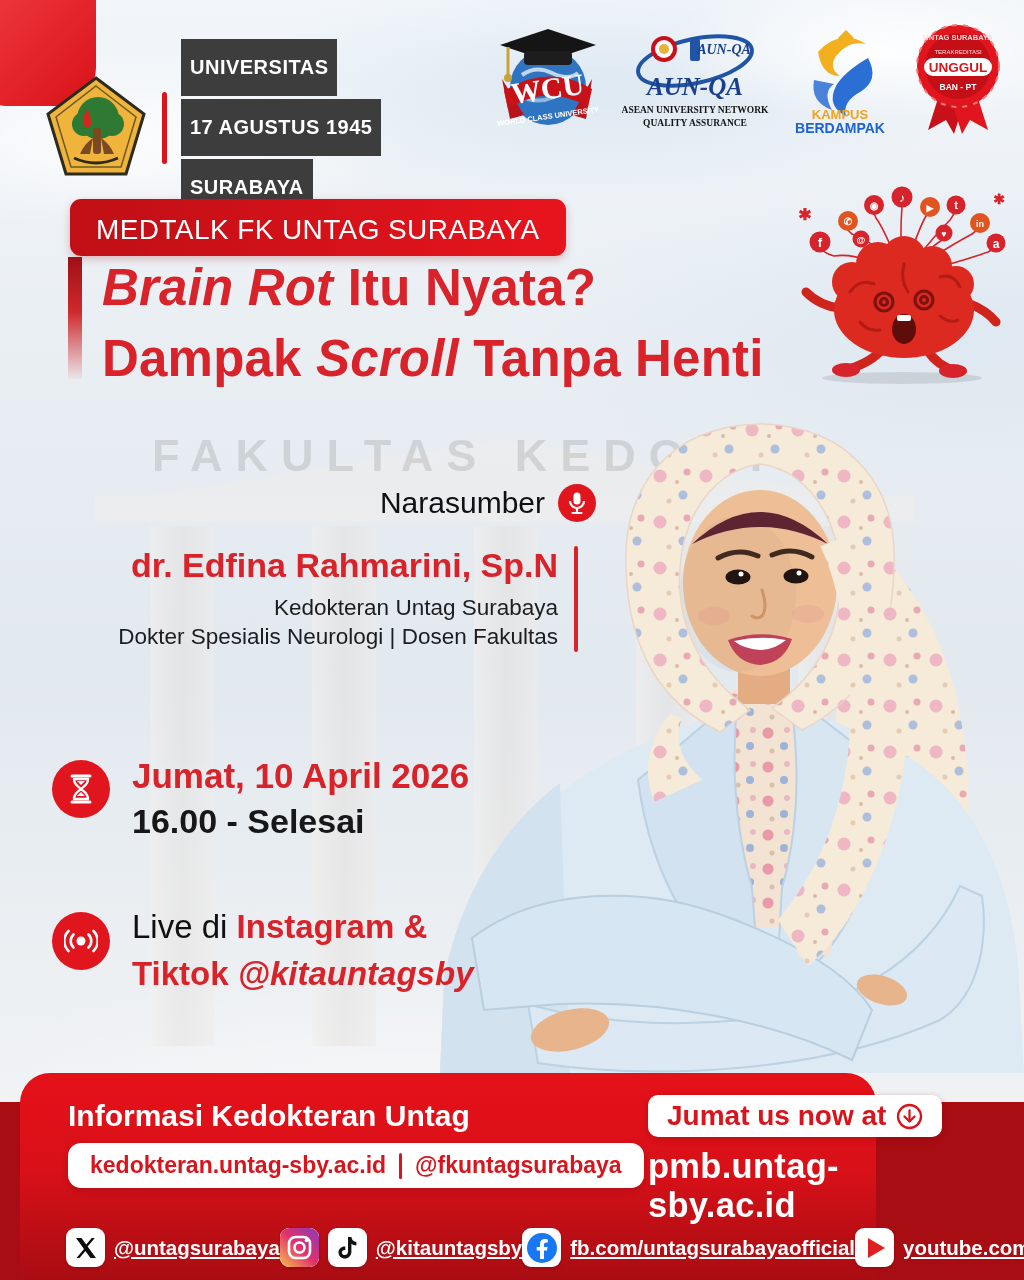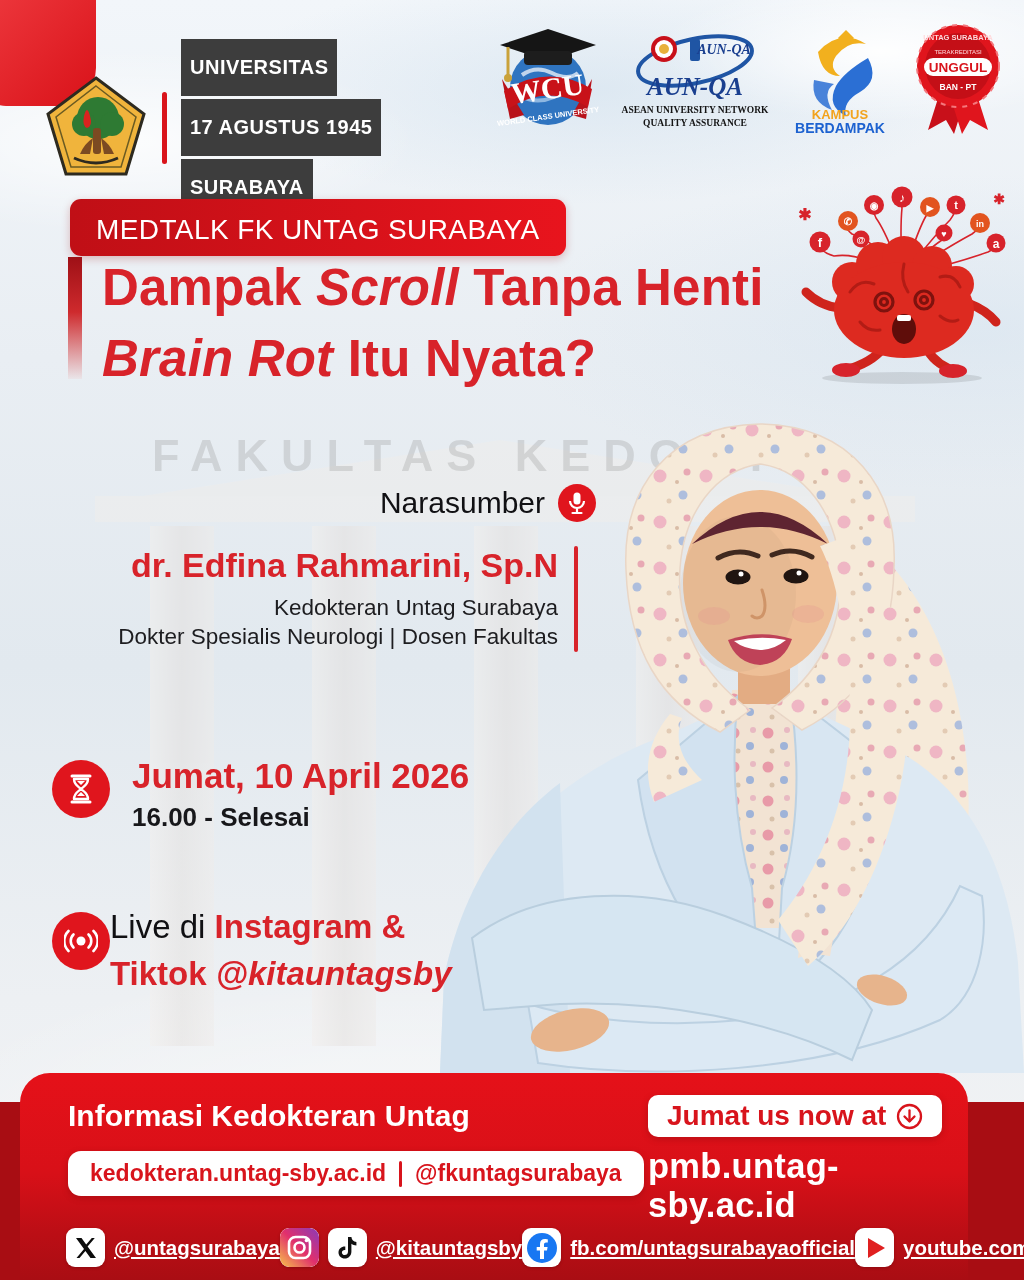--- a/index.html
+++ b/index.html
@@ -60,40 +60,40 @@
   .narasumber .icon-circle{ width:38px; height:38px; }
   .speaker{ position:absolute; left:58px; top:546px; width:520px; display:flex; align-items:stretch; }
   .speaker .texts{ flex:1; text-align:right; }
   .speaker .name{ color:#d8232a; font-weight:800; font-size:34px; margin-bottom:8px; }
   .speaker .role{ color:#1d1d20; font-size:22.5px; line-height:1.3; font-weight:500; }
   .speaker .red-line{ width:4px; background:#d8232a; margin-left:16px; border-radius:2px; }
   
   .schedule{ position:absolute; left:52px; top:756px; display:flex; gap:22px; align-items:flex-start; }
   .schedule .icon-circle{ width:58px; height:58px; margin-top:4px; }
   .schedule .date{ color:#d8232a; font-weight:800; font-size:35px; }
-  .schedule .time{ color:#17171a; font-weight:700; font-size:26px; margin-top:6px; }
-  
-  .live{ position:absolute; left:52px; top:904px; display:flex; align-items:flex-start; }
+  .schedule .time{ color:#17171a; font-weight:700; font-size:34px; margin-top:6px; }
+  
+  .live{ position:absolute; left:52px; top:904px; display:flex; gap:22px; align-items:flex-start; }
   .live .icon-circle{ width:58px; height:58px; margin-top:8px; }
   .live .line{ font-size:33px; line-height:1.42; color:#101013; }
   .live .red{ color:#d8232a; font-weight:800; }
   .live .handle{ color:#d8232a; font-style:italic; font-weight:600; }
   
   .person{ position:absolute; left:420px; top:418px; width:604px; height:655px; }
   
   .brain{ position:absolute; left:790px; top:182px; width:224px; height:202px; }
   
   .footer-base{ position:absolute; left:0; top:1102px; width:1024px; height:178px; background:#a80d13; }
-  .footer-panel{ position:absolute; left:20px; top:1073px; width:948px; height:207px;
+  .footer-panel{ position:absolute; left:20px; top:1073px; width:856px; height:207px;
     border-radius:30px 30px 0 0;
     background:linear-gradient(180deg,#e51119 0%,#d81018 48%,#bb0e15 78%,#a90d13 100%);padding-left:19px; }
   .info-title{ position:absolute; left:48px; top:26px; color:#fff; font-weight:800; font-size:30px; }
   .contact-pill{ position:absolute; left:48px; top:70px; background:#fff; border-radius:13px;
     padding:9px 22px; display:flex; align-items:center; gap:13px;
-    color:#d8141c; font-weight:800; font-size:23px; box-shadow:0 2px 6px rgba(120,8,12,.35);margin-top:8px; }
+    color:#d8141c; font-weight:800; font-size:23px; box-shadow:0 2px 6px rgba(120,8,12,.35); }
   .contact-pill .vdiv{ width:3px; height:26px; background:#d8141c; border-radius:2px; }
   .join-col{ position:absolute; left:628px; top:22px; width:330px; }
   .join-pill{ display:inline-flex; align-items:center; gap:10px; background:#fff; border-radius:10px;
     padding:5px 19px; color:#d8141c; font-weight:800; font-size:28px;
     box-shadow:0 2px 6px rgba(120,8,12,.35); }
   .join-url{ color:#fff; font-weight:800; font-size:34.5px; margin-top:10px; letter-spacing:.3px; }
   .socials{ position:absolute; left:46px; right:36px; bottom:13px; display:flex;
     align-items:center; justify-content:space-between; }
   .social{ display:flex; align-items:center; gap:9px; }
   .sbox{ width:39px; height:39px; background:#fff; border-radius:9px; display:flex;
@@ -193,22 +193,22 @@
           <text x="48" y="50" text-anchor="middle" font-size="13.5" font-weight="bold" fill="#d8141c">UNGGUL</text>
           <text x="48" y="68" text-anchor="middle" font-size="8.5" font-weight="bold" fill="#ffffff">BAN - PT</text>
         </g>
       </svg>
     </div>
   </div>
 
   <div class="medtalk">MEDTALK FK UNTAG SURABAYA</div>
   <div class="title-bar"></div>
   <div class="title">
+    <div><span class="it">Brain Rot</span><span> Itu Nyata?</span></div>
     <div><span>Dampak </span><span class="it">Scroll</span><span> Tanpa Henti</span></div>
-    <div><span class="it">Brain Rot</span><span> Itu Nyata?</span></div>
   </div>
 
   <svg class="brain" viewBox="0 0 224 202">
     <g stroke="#d7232b" stroke-width="1.6" fill="none">
       <path d="M106,92 Q70,70 44,74 Q30,70 30,62"></path>
       <path d="M108,90 Q84,58 62,52 Q54,46 58,40"></path>
       <path d="M110,88 Q96,50 86,36 Q82,28 84,24"></path>
       <path d="M112,86 Q110,46 112,26 Q110,18 112,16"></path>
       <path d="M116,86 Q128,48 136,34 Q140,28 140,26"></path>
       <path d="M118,88 Q142,56 160,38 Q166,30 166,24"></path>

